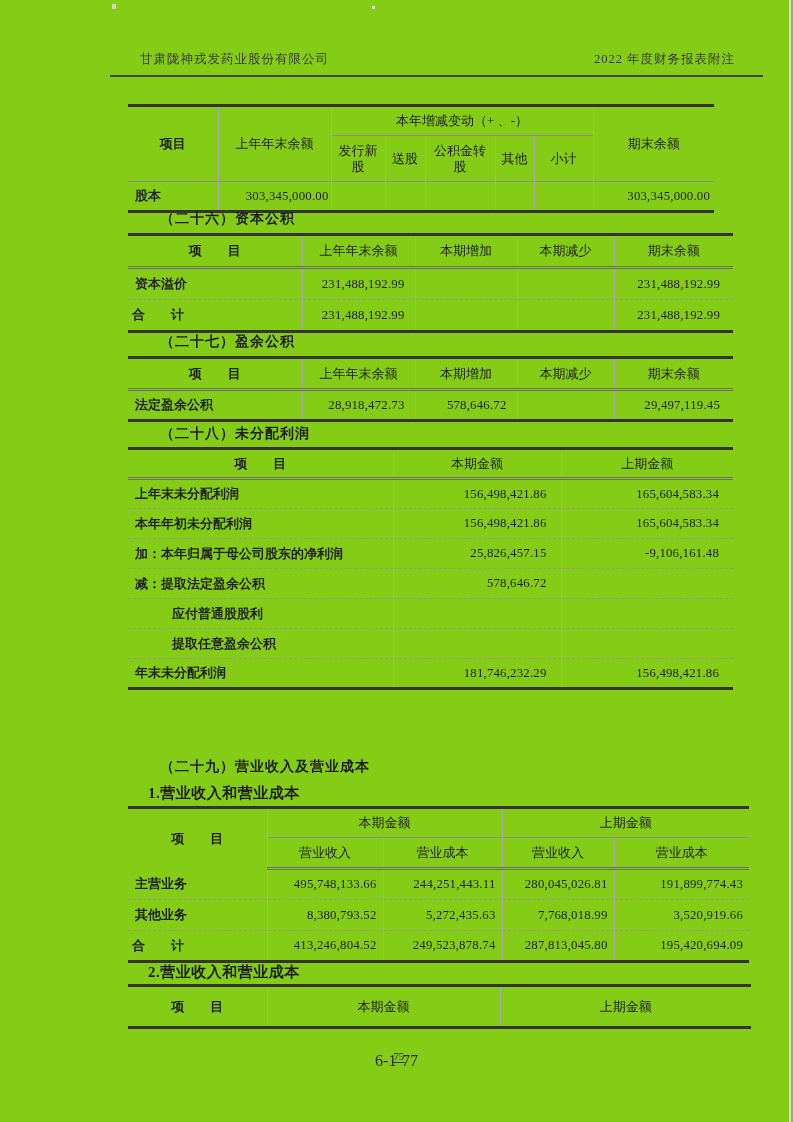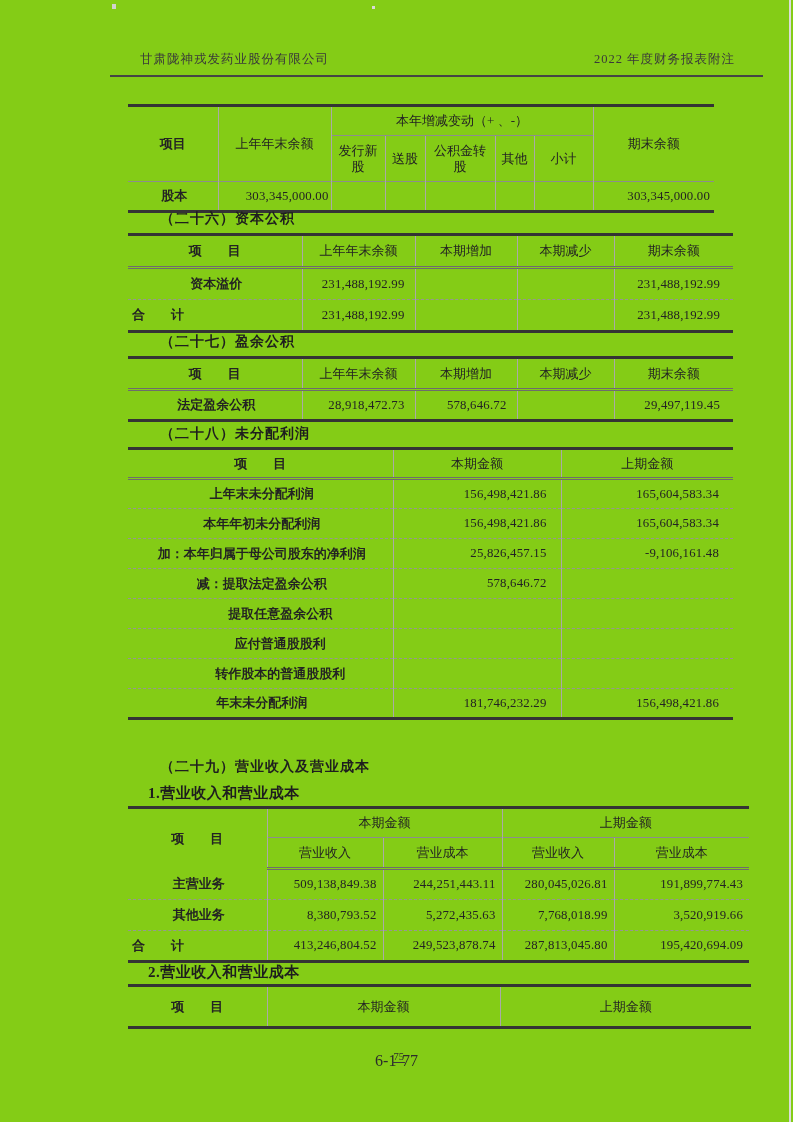--- a/index.html
+++ b/index.html
@@ -28,21 +28,21 @@
     position:absolute;border-collapse:collapse;table-layout:fixed;
     border-top:3px solid #343434;border-bottom:3px solid #343434;
     font-size:13px;color:#232323;
   }
   .tbl th,.tbl td{
     font-weight:normal;padding:0 4px;overflow:hidden;white-space:nowrap;
     border-left:1px solid #aaaaa6;vertical-align:middle;
   }
   .tbl th.c0,.tbl td.c0{border-left:none;font-weight:bold;}
   .tbl tr.hd th{border-bottom:3px double #6d6d6d;text-align:center;}
-  .tbl td.label{text-align:center;padding-left:7px;}
+  .tbl td.label{text-align:left;padding-left:7px;}
   .tbl td.num{text-align:right;padding-right:10px;letter-spacing:0.2px;font-size:12.8px;}
   .tbl td.ctr{}
   .tbl td.ind{padding-left:44px;}
 
   
   .t1{left:128px;top:104px;width:586px;}
   .t1 tr.hA th{text-align:center;}
   .t1 tr.hA{height:30px;}
   .t1 tr.hB{height:46px;}
   .t1 tr.hB th{border-top:1px solid #8d8d8d;text-align:center;white-space:normal;line-height:1.2;}
@@ -224,31 +224,26 @@
       <td class="c0 label">加：本年归属于母公司股东的净利润</td>
       <td class="num">25,826,457.15</td>
       <td class="num">-9,106,161.48</td>
     </tr>
     <tr class="dr">
       <td class="c0 label">减：提取法定盈余公积</td>
       <td class="num">578,646.72</td>
       <td></td>
     </tr>
     <tr class="dr">
+      <td class="c0 label ind">应付普通股股利</td>
+      <td></td>
+      <td></td>
+    </tr>
+    <tr class="dr">
       <td class="c0 label ind">提取任意盈余公积</td>
-      <td></td>
-      <td></td>
-    </tr>
-    <tr class="dr">
-      <td class="c0 label ind">应付普通股股利</td>
-      <td></td>
-      <td></td>
-    </tr>
-    <tr class="dr">
-      <td class="c0 label ind">转作股本的普通股股利</td>
       <td></td>
       <td></td>
     </tr>
     <tr class="dr">
       <td class="c0 label">年末未分配利润</td>
       <td class="num">181,746,232.29</td>
       <td class="num">156,498,421.86</td>
     </tr>
   </tbody>
     </table>
@@ -271,21 +266,21 @@
       <th colspan="2">上期金额</th>
     </tr>
     <tr class="hB">
       <th>营业收入</th>
       <th>营业成本</th>
       <th>营业收入</th>
       <th>营业成本</th>
     </tr>
     <tr class="dr">
       <td class="c0 label">主营业务</td>
-      <td class="num">509,138,849.38</td>
+      <td class="num">495,748,133.66</td>
       <td class="num">244,251,443.11</td>
       <td class="num">280,045,026.81</td>
       <td class="num">191,899,774.43</td>
     </tr>
     <tr class="dr">
       <td class="c0 label">其他业务</td>
       <td class="num">8,380,793.52</td>
       <td class="num">5,272,435.63</td>
       <td class="num">7,768,018.99</td>
       <td class="num">3,520,919.66</td>

